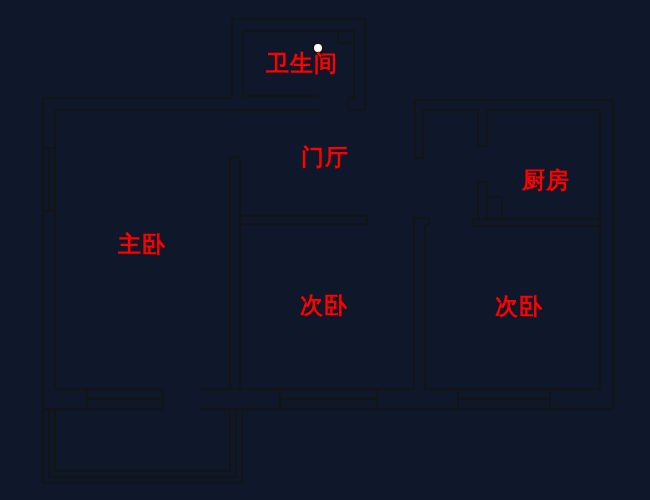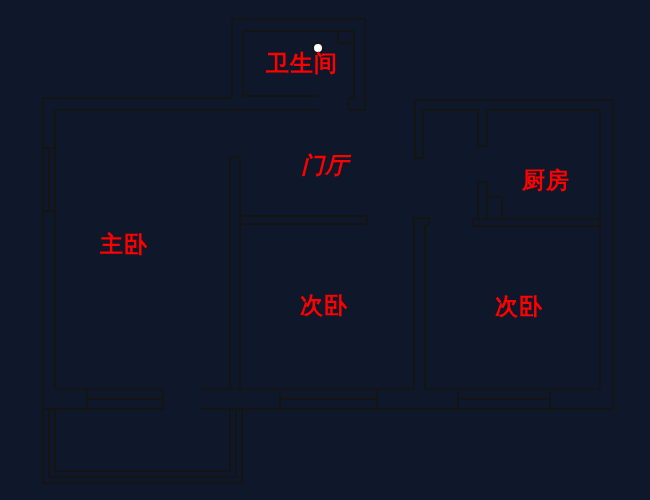--- a/index.html
+++ b/index.html
@@ -98,19 +98,19 @@
       <line x1="338" y1="43" x2="354" y2="43" stroke="#141414" stroke-width="2"></line>
       <line x1="487" y1="197" x2="502" y2="197" stroke="#141414" stroke-width="2"></line>
       <line x1="502" y1="197" x2="502" y2="219" stroke="#141414" stroke-width="2"></line>
       <polyline points="43,409 43,483 242,483 242,409" fill="none" stroke="#141414" stroke-width="2"></polyline>
       <polyline points="49,409 49,477 236,477 236,409" fill="none" stroke="#141414" stroke-width="2"></polyline>
       <polyline points="55,409 55,471 230,471 230,409" fill="none" stroke="#141414" stroke-width="2"></polyline>
       <circle cx="318" cy="48" r="5" fill="#ffffff" stroke="#141414" stroke-width="2"></circle>
     </svg>
   <div>
       <span class="room-label" style="left: 302px; top: 63px; color: rgb(255, 0, 0);">卫生间</span>
-      <span class="room-label" style="left: 325px; top: 165px; color: rgb(255, 0, 0); font-style: italic;">门厅</span>
+      <span class="room-label" style="left: 325px; top: 157px; color: rgb(255, 0, 0);">门厅</span>
       <span class="room-label" style="left: 546px; top: 180px; color: rgb(255, 0, 0);">厨房</span>
-      <span class="room-label" style="left: 124px; top: 244px; color: rgb(255, 0, 0);">主卧</span>
+      <span class="room-label" style="left: 142px; top: 244px; color: rgb(255, 0, 0);">主卧</span>
       <span class="room-label" style="left: 324px; top: 305px; color: rgb(255, 0, 0);">次卧</span>
       <span class="room-label" style="left: 519px; top: 306px; color: rgb(255, 0, 0);">次卧</span>
     </div>
 </div>
 
 </body></html>

